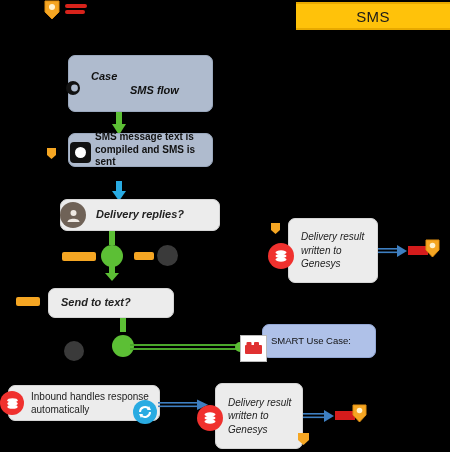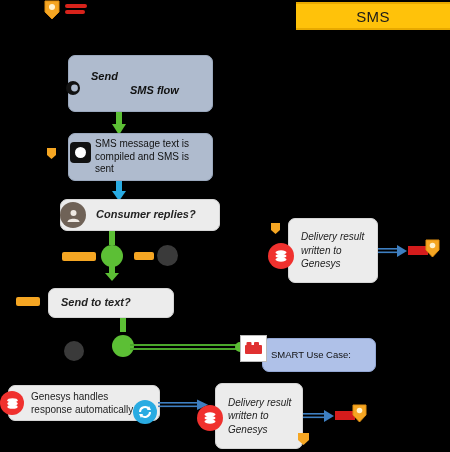--- a/index.html
+++ b/index.html
@@ -55,61 +55,61 @@
     <svg width="18" height="20" viewBox="0 0 18 20">
       <path d="M2 1 H16 V12 L9 19 L2 12 Z" fill="#F5A623" stroke="#E08E10" stroke-width="1"></path>
       <circle cx="9" cy="7" r="3" fill="#FFF3D0"></circle>
     </svg>
   </div>
   <div class="smudge" style="left:65px;top:4px;width:22px;height:4px;background:#D8231B;"></div>
   <div class="smudge" style="left:65px;top:10px;width:20px;height:4px;background:#D8231B;"></div>
 
   <div class="abs box box-blue" style="left:68px;top:55px;width:145px;height:57px;">
     <div class="txt" style="padding-left:22px;">
-      <div class="bold-italic" style="font-size:11px;">Send</div>
+      <div class="bold-italic" style="font-size:11px;">Case</div>
       <div class="bold-italic" style="font-size:11px;margin-left:39px;">SMS flow</div>
     </div>
   </div>
 
   <div class="icon" style="left:64px;top:79px;width:18px;height:18px;">
     <svg width="18" height="18" viewBox="0 0 18 18">
       <circle cx="9" cy="9" r="7" fill="#111"></circle>
       <circle cx="10.5" cy="9" r="3.4" fill="#AFBBCE"></circle>
     </svg>
   </div>
 
   <div class="conn" style="left:112px;top:112px;width:14px;height:24px;">
     <svg width="14" height="24" viewBox="0 0 14 24">
       <rect x="4" y="0" width="6" height="13" fill="#5CBF35"></rect>
       <polygon points="0,12 14,12 7,23" fill="#5CBF35"></polygon>
     </svg>
   </div>
 
-  <div class="abs box box-blue" style="left:68px;top:133px;width:145px;height:48px;">
+  <div class="abs box box-blue" style="left:68px;top:133px;width:145px;height:34px;font-weight:bold;">
     <div class="txt" style="padding-left:26px;font-size:10px;">SMS message text is compiled and SMS is sent</div>
   </div>
   <div class="icon speech" style="left:70px;top:142px;width:21px;height:21px;">
     <div class="inner"></div>
   </div>
 
   <div class="icon" style="left:46px;top:146px;width:11px;height:13px;">
     <svg width="11" height="13" viewBox="0 0 11 13">
       <path d="M1 1 H10 V8 L5.5 12 L1 8 Z" fill="#F5A623"></path>
     </svg>
   </div>
 
   <div class="conn" style="left:112px;top:181px;width:14px;height:21px;">
     <svg width="14" height="21" viewBox="0 0 14 21">
       <rect x="4" y="0" width="6" height="11" fill="#29ABE2"></rect>
       <polygon points="0,10 14,10 7,20" fill="#29ABE2"></polygon>
     </svg>
   </div>
 
   <div class="abs box box-grey" style="left:60px;top:199px;width:160px;height:32px;">
-    <div class="txt bold-italic" style="padding-left:35px;font-size:11px;">Consumer replies?</div>
+    <div class="txt bold-italic" style="padding-left:35px;font-size:11px;">Delivery replies?</div>
   </div>
   <div class="icon avatar" style="left:60px;top:202px;width:26px;height:26px;">
     <svg width="15" height="15" viewBox="0 0 15 15">
       <circle cx="7.5" cy="5" r="3" fill="#efeae4"></circle>
       <path d="M1.5 14 C1.5 9.5 13.5 9.5 13.5 14 Z" fill="#efeae4"></path>
     </svg>
   </div>
 
   <div class="conn" style="left:97px;top:231px;width:30px;height:50px;">
     <svg width="30" height="50" viewBox="0 0 30 50">
@@ -139,21 +139,21 @@
   <div class="icon circ" style="left:64px;top:341px;width:20px;height:20px;background:#3a3a3a;"></div>
 
   <div class="conn" style="left:130px;top:340px;width:120px;height:14px;">
     <svg width="120" height="14" viewBox="0 0 120 14">
       <rect x="0" y="4" width="106" height="2" fill="#4AA72B"></rect>
       <rect x="0" y="8" width="106" height="2" fill="#4AA72B"></rect>
       <circle cx="110" cy="7" r="5" fill="#5CBF35"></circle>
     </svg>
   </div>
 
-  <div class="abs box box-lav" style="left:262px;top:338px;width:114px;height:34px;">
+  <div class="abs box box-lav" style="left:262px;top:324px;width:114px;height:34px;">
     <div class="txt" style="padding-left:8px;font-size:9.5px;line-height:1.3;">
       <div>SMART Use Case:</div>
     </div>
   </div>
   <div class="lego" style="left:240px;top:335px;width:25px;height:25px;">
     <svg width="21" height="15" viewBox="0 0 21 15">
       <rect x="2" y="4" width="17" height="9" rx="1" fill="#E03131"></rect>
       <rect x="3.5" y="1" width="5" height="4" rx="1" fill="#E03131"></rect>
       <rect x="11" y="1" width="5" height="4" rx="1" fill="#E03131"></rect>
     </svg>
@@ -184,21 +184,21 @@
   </div>
   <div class="redbar" style="left:408px;top:246px;width:20px;height:9px;"></div>
   <div class="icon" style="left:424px;top:239px;width:17px;height:19px;">
     <svg width="17" height="19" viewBox="0 0 17 19">
       <path d="M2 1 H15 V11 L8.5 18 L2 11 Z" fill="#F5A623" stroke="#E08E10" stroke-width="1"></path>
       <circle cx="8.5" cy="6.5" r="2.8" fill="#FFF3D0"></circle>
     </svg>
   </div>
 
   <div class="abs box box-grey" style="left:8px;top:385px;width:152px;height:36px;">
-    <div class="txt" style="padding-left:22px;font-size:10px;line-height:1.3;">Genesys handles response automatically</div>
+    <div class="txt" style="padding-left:22px;font-size:10px;line-height:1.3;">Inbound handles response automatically</div>
   </div>
   <div class="icon genesys" style="left:0px;top:391px;width:24px;height:24px;">
     <svg width="15" height="15" viewBox="0 0 16 16">
       <ellipse cx="8" cy="4.5" rx="5.5" ry="2.2" fill="#fff"></ellipse>
       <ellipse cx="8" cy="8" rx="5.5" ry="2.2" fill="#fff"></ellipse>
       <ellipse cx="8" cy="11.5" rx="5.5" ry="2.2" fill="#fff"></ellipse>
     </svg>
   </div>
   <div class="loop" style="left:133px;top:400px;width:24px;height:24px;">
     <svg width="16" height="16" viewBox="0 0 16 16">

